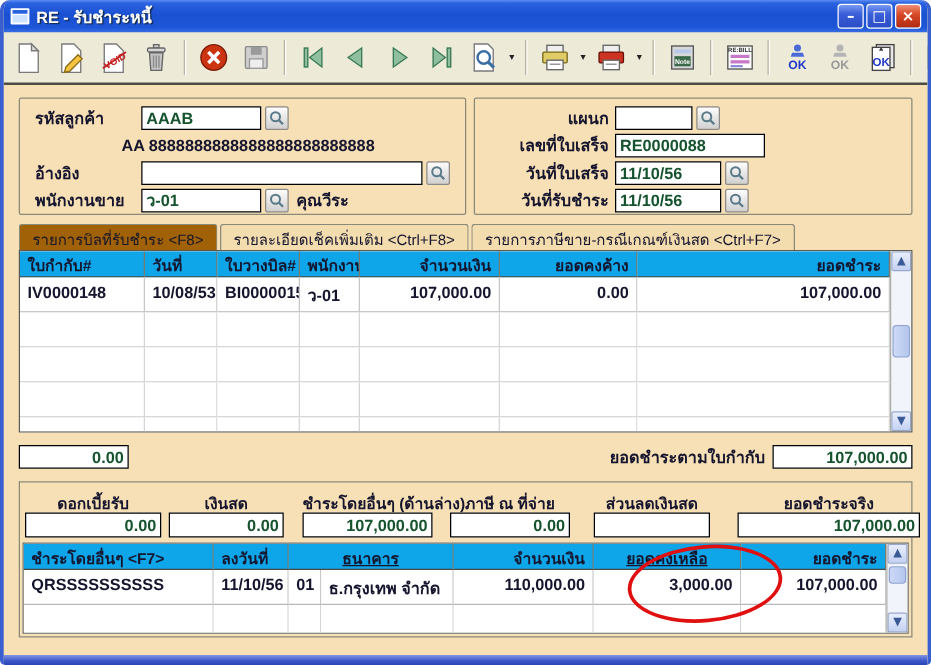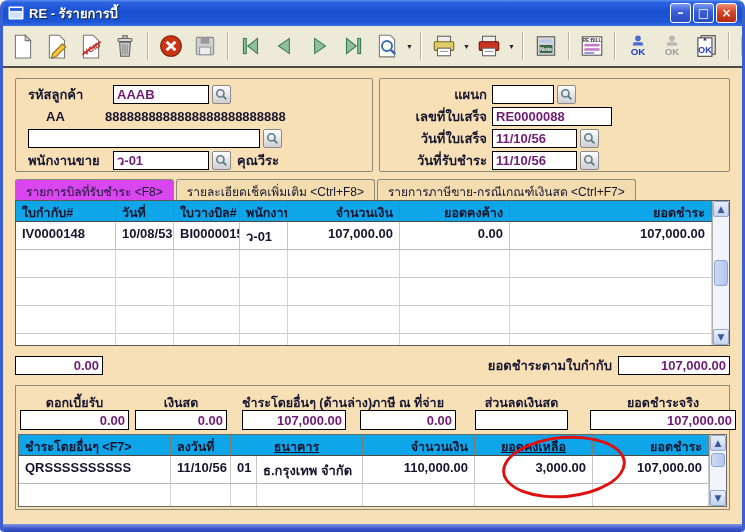--- a/index.html
+++ b/index.html
@@ -52,39 +52,39 @@
   .form-row{ display:flex; gap:6px; }
   .groupbox{ border:1px solid #8a8a7a; border-radius:2px; height:94px; padding:4px 12px; background:#f8e0b6; }
   .gb-left{ width:358px; }
   .gb-right{ flex:1 1 auto; }
   .frow{ display:flex; align-items:center; margin:1px 0; height:21px; gap:3px; }
   .frow label{ font-weight:bold; }
   .lab-l{ width:82px; flex:0 0 auto; }
   .lab-r{ width:95px; flex:0 0 auto; text-align:right; margin-right:2px; }
   .tinput{
     height:19px; border:1px solid #000; background:#fff; font-family:inherit;
-    font-size:13px; font-weight:bold; padding:0 3px; color:#701a75;
+    font-size:13px; font-weight:bold; padding:0 3px; color:#14532d;
   }
   .lookup-btn{
     width:19px; height:19px; flex:0 0 auto; border:1px solid #8a8a8a; border-radius:2px;
     background:linear-gradient(180deg,#fdfdfd,#d0d0d0); cursor:pointer; padding:0;
     display:flex; align-items:center; justify-content:center;
   }
   .lookup-btn svg{ width:13px; height:13px; }
   .info-row{ font-weight:bold; }
-  .info-row .code{ margin-left:18px; width:56px; }
+  .info-row .code{ margin-left:32px; width:56px;text-align:right; }
 
   
   .tabs{ display:flex; margin-top:7px; height:21px; gap:2px; }
   .tab{
     border:1px solid #8a8a7a; border-bottom:none; border-radius:3px 3px 0 0;
     padding:2px 10px 0 10px; font-size:12px; background:#f3dcae; cursor:pointer;
     white-space:nowrap; color:#15152e;
   }
-  .tab.active{ background:#d946ef; font-weight:normal; position:relative; top:0; }
+  .tab.active{ background:#a16207; font-weight:normal; position:relative; top:0; }
 
   
   .grid-wrap{ display:flex; border:1px solid #5a5a50; background:#fff; overflow:hidden; }
   .t1{ height:146px; }
   .t2{ height:73px; border-color:#6a6a60; }
   .grid{ flex:1 1 auto; display:grid; align-content:start; }
   .g1{ grid-template-columns:100px 58px 66px 48px 112px 110px 1fr; }
   .g2{ grid-template-columns:152px 60px 26px 106px 112px 118px 1fr; }
   .hc{
     background:#0ea5e9; font-weight:bold; font-size:12.5px; padding:2px 6px; height:21px;
@@ -141,21 +141,21 @@
 <div class="window">
 
   <div class="titlebar">
     <span class="app-icon">
       <svg viewBox="0 0 16 14">
           <rect x="0.5" y="0.5" width="15" height="13" rx="1" fill="#fff"></rect>
           <rect x="2" y="2" width="12" height="3" fill="#2a62e0"></rect>
           <rect x="2" y="6" width="12" height="6" fill="#cfe2ff"></rect>
         </svg>
     </span>
-    <span class="title">RE - รัรายการบี้</span>
+    <span class="title">RE - รับชำระหนี้</span>
     <span class="win-controls">
       <button class="wbtn">–</button>
       <button class="wbtn">□</button>
       <button class="wbtn close">×</button>
     </span>
   </div>
 
   <div class="toolbar">
     <button class="tb-btn">
       <svg viewBox="0 0 24 24">
@@ -315,20 +315,21 @@
                 <circle cx="5.4" cy="5.4" r="3.6" fill="none" stroke="#5a7a8a" stroke-width="1.6"></circle>
                 <line x1="8" y1="8" x2="11.4" y2="11.4" stroke="#5a7a8a" stroke-width="1.8"></line>
               </svg>
           </button>
         </div>
         <div class="frow info-row">
           <span class="code">AA</span>
           <span>8888888888888888888888888</span>
         </div>
         <div class="frow">
+          <label class="lab-l">อ้างอิง</label>
           <input class="tinput" style="width: 232px;" value="">
           <button class="lookup-btn">
             <svg viewBox="0 0 13 13">
                 <circle cx="5.4" cy="5.4" r="3.6" fill="none" stroke="#5a7a8a" stroke-width="1.6"></circle>
                 <line x1="8" y1="8" x2="11.4" y2="11.4" stroke="#5a7a8a" stroke-width="1.8"></line>
               </svg>
           </button>
         </div>
         <div class="frow">
           <label class="lab-l">พนักงานขาย</label>

